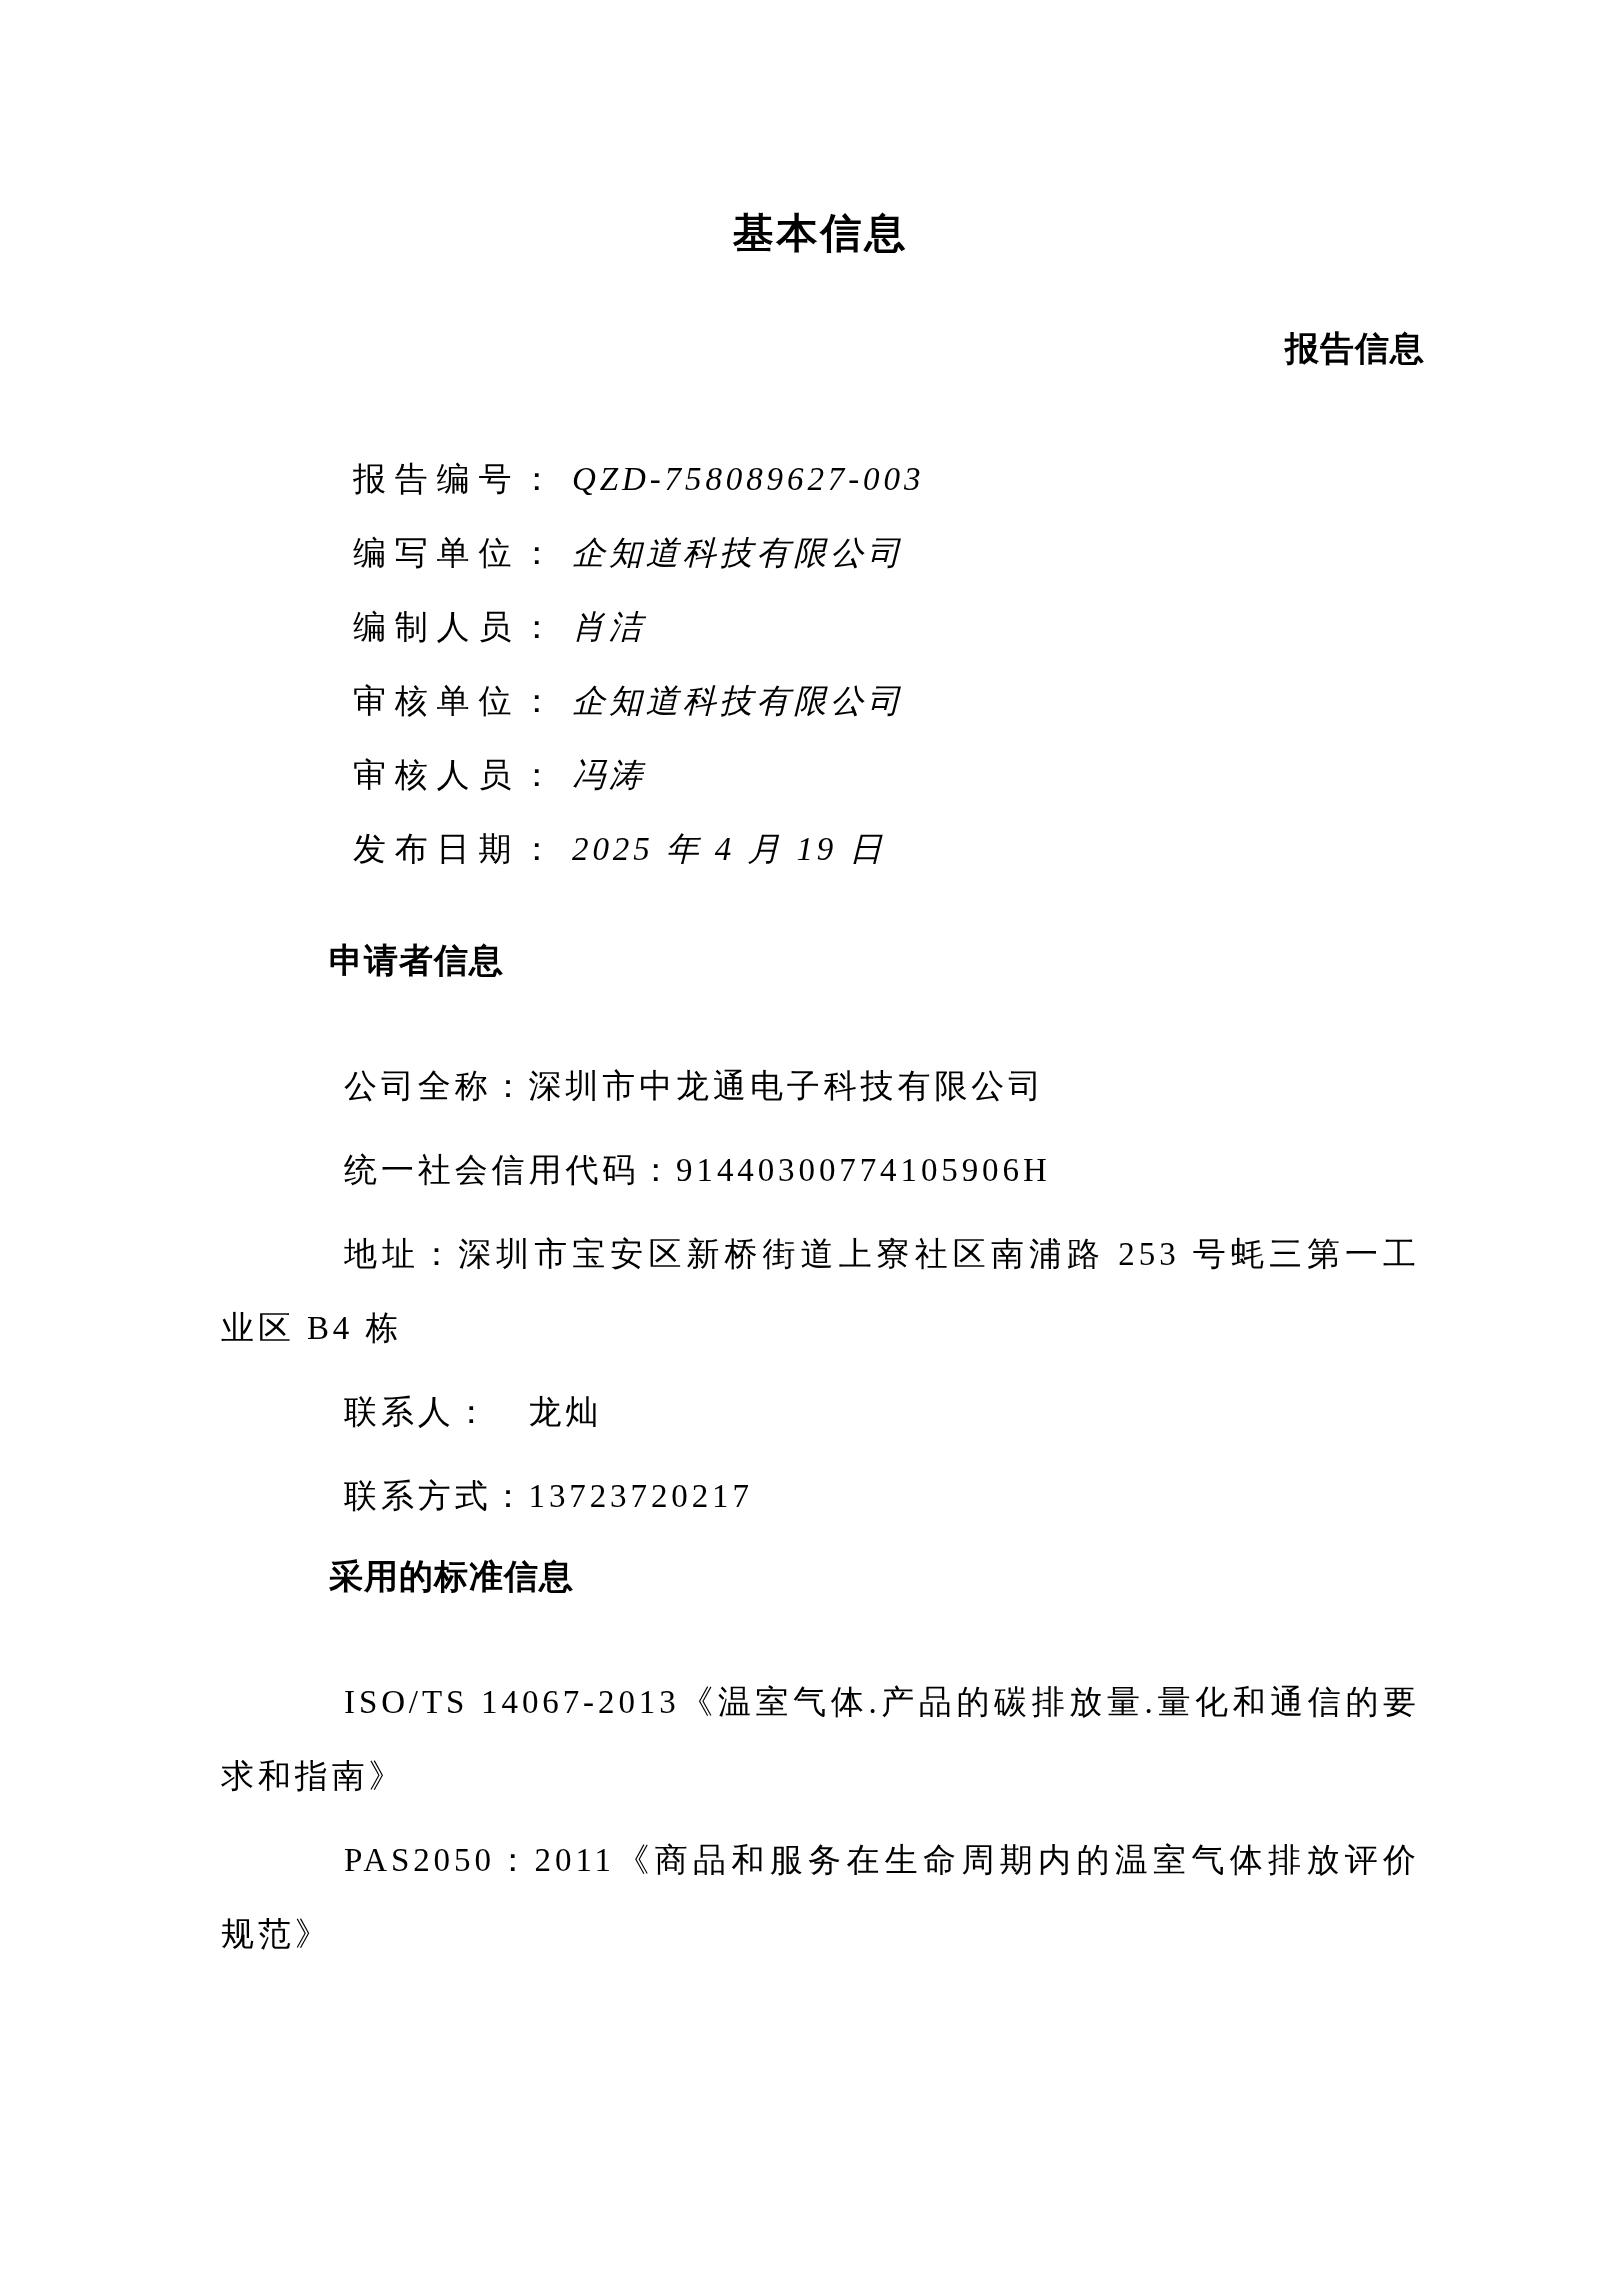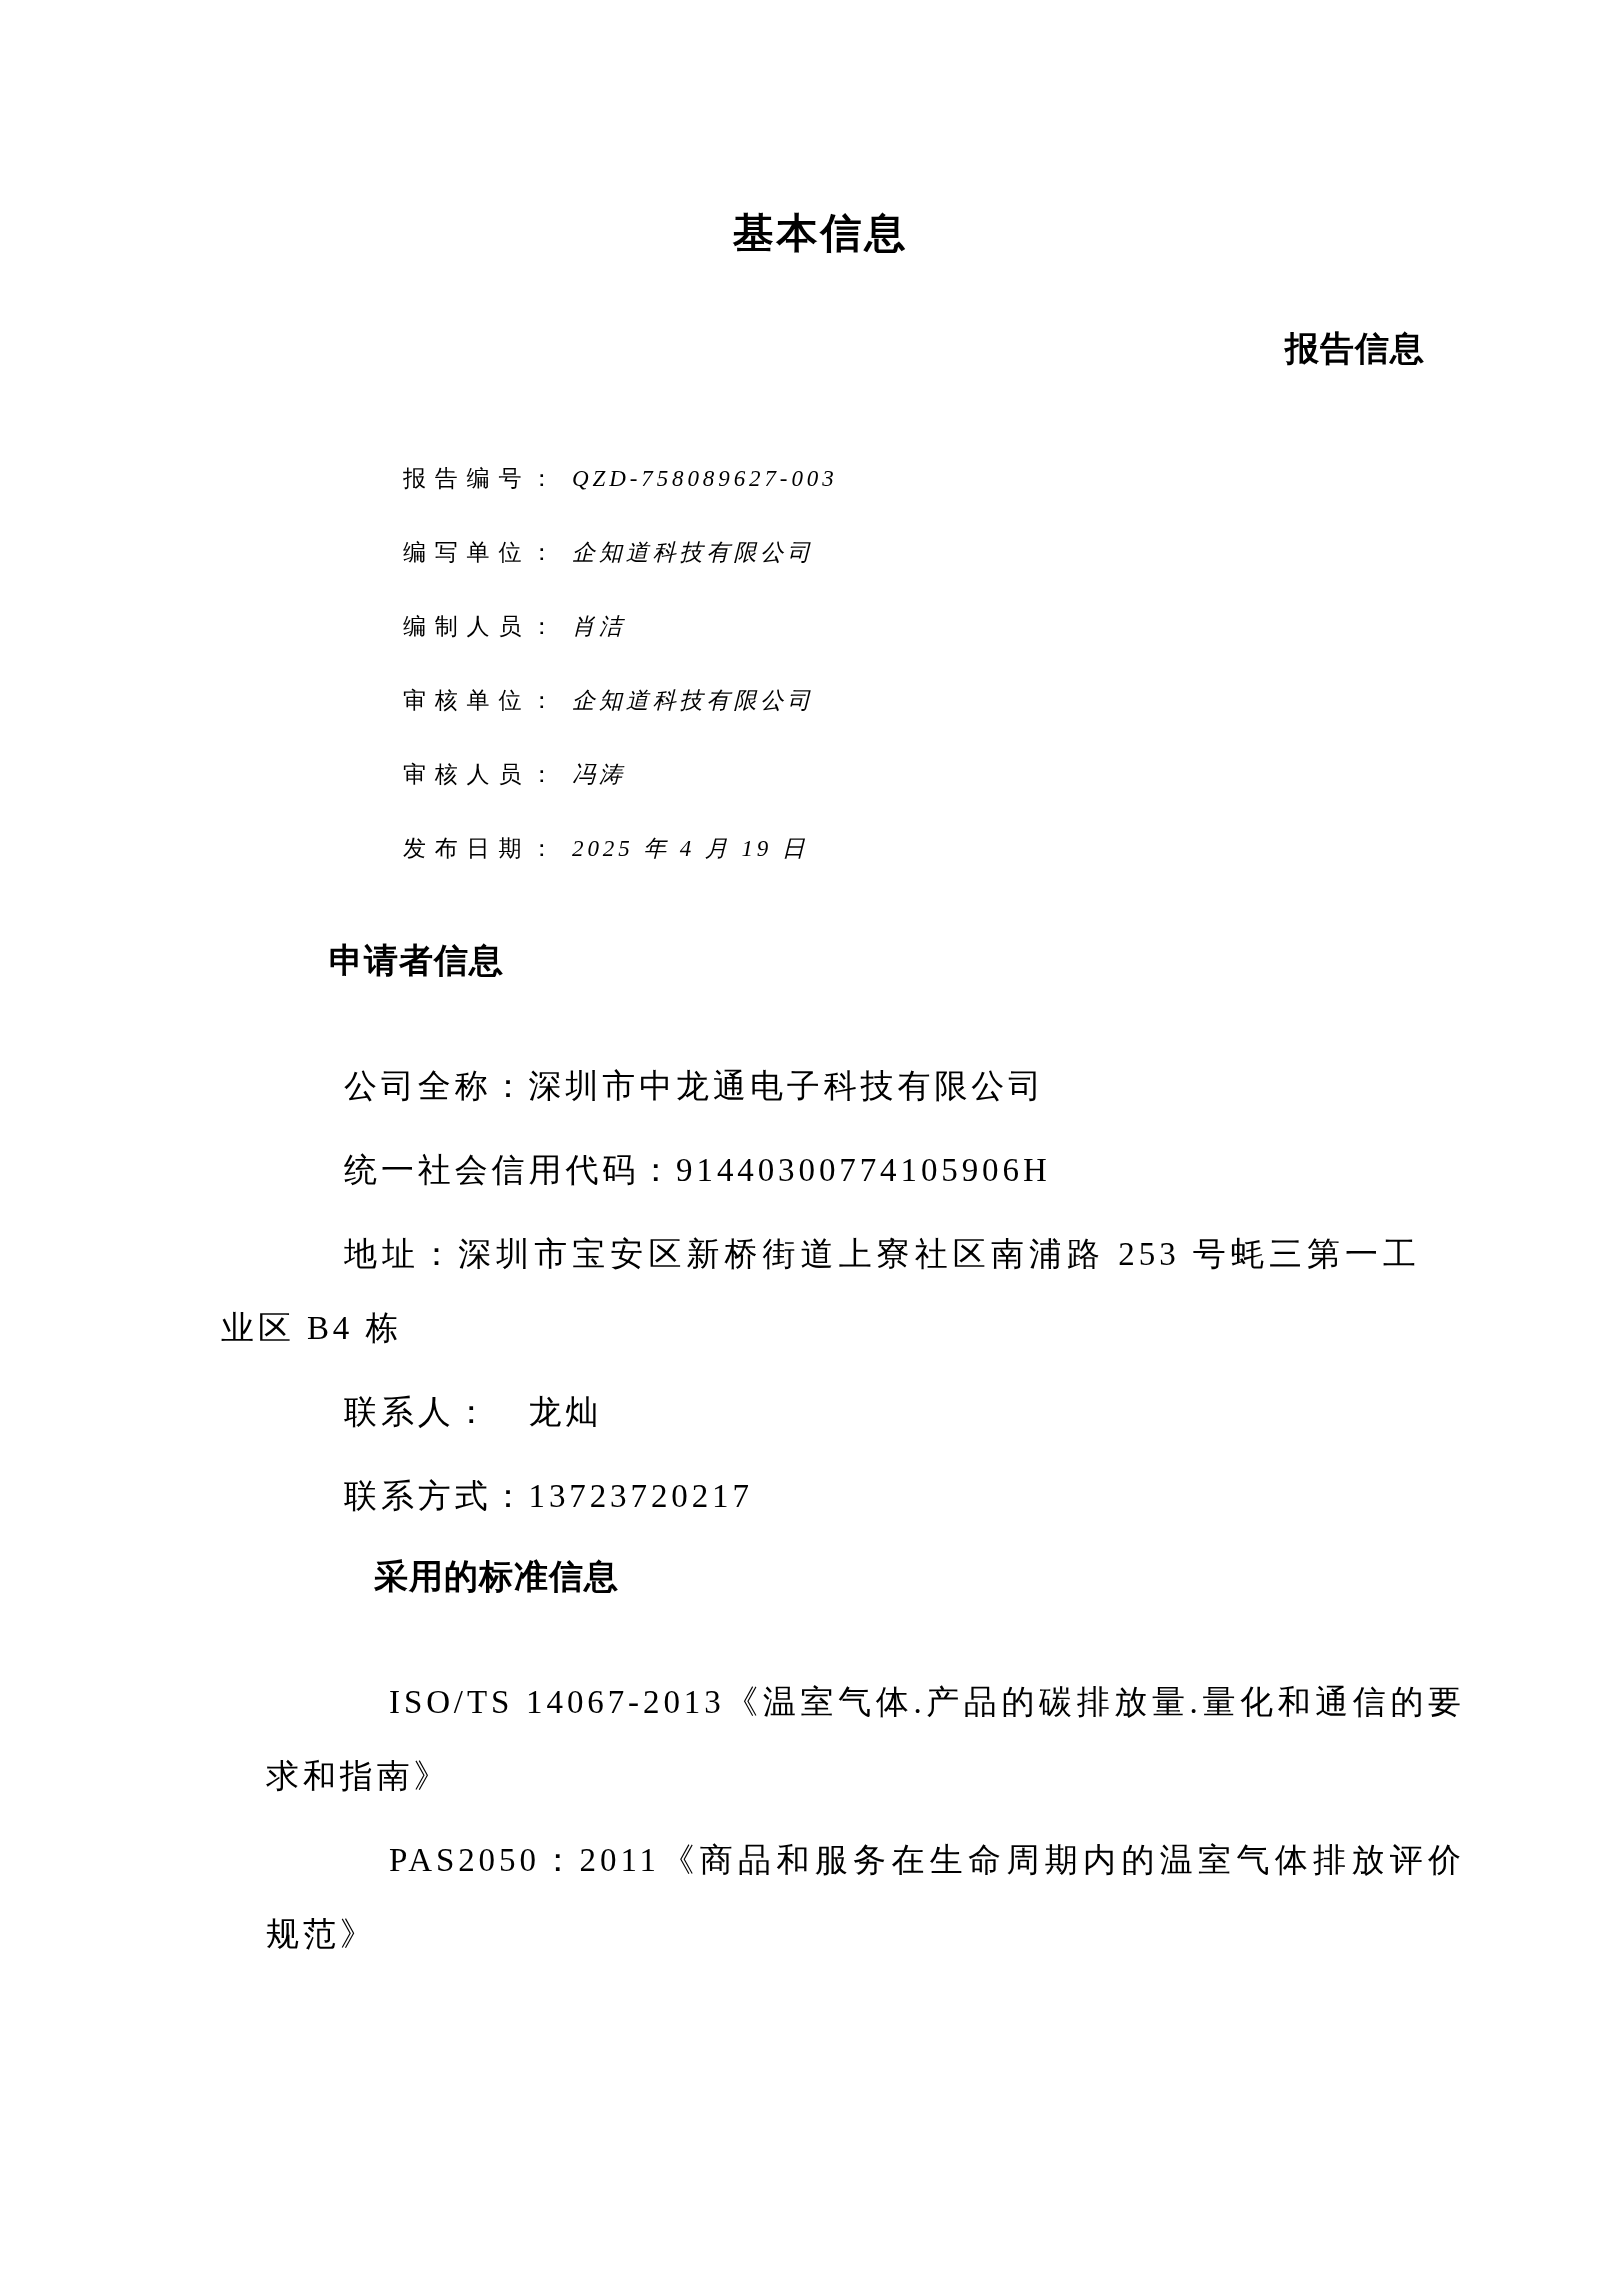--- a/index.html
+++ b/index.html
@@ -25,35 +25,35 @@
     letter-spacing: 2.9px;
     line-height: 49px;
   }
   .section {
     position: absolute;
     left: 196px;
     width: 1229px;
   }
   .sec-report    { top: 309px; text-align: right; }
   .sec-applicant { top: 921px; }
-  .sec-standards { top: 1537px; margin-left: 45px; }
+  .sec-standards { top: 1537px; }
   .sec-heading {
     font-family: "Liberation Sans", "DejaVu Sans", sans-serif;
     font-weight: 700;
     font-size: 34px;
     line-height: 39px;
     letter-spacing: 1px;
     padding-left: 118px;
   }
   .rows { margin-top: 54px; }
   .kv-row {
     display: flex;
     height: 74px;
     line-height: 74px;
-    font-size: 23px;
+    font-size: 33px;
     padding-left: 123px;
   }
   .kv-label {
     flex: 0 0 228px;
     letter-spacing: 8.8px;
     white-space: nowrap;
   }
   .kv-value {
     letter-spacing: 3.9px;
     white-space: pre;

